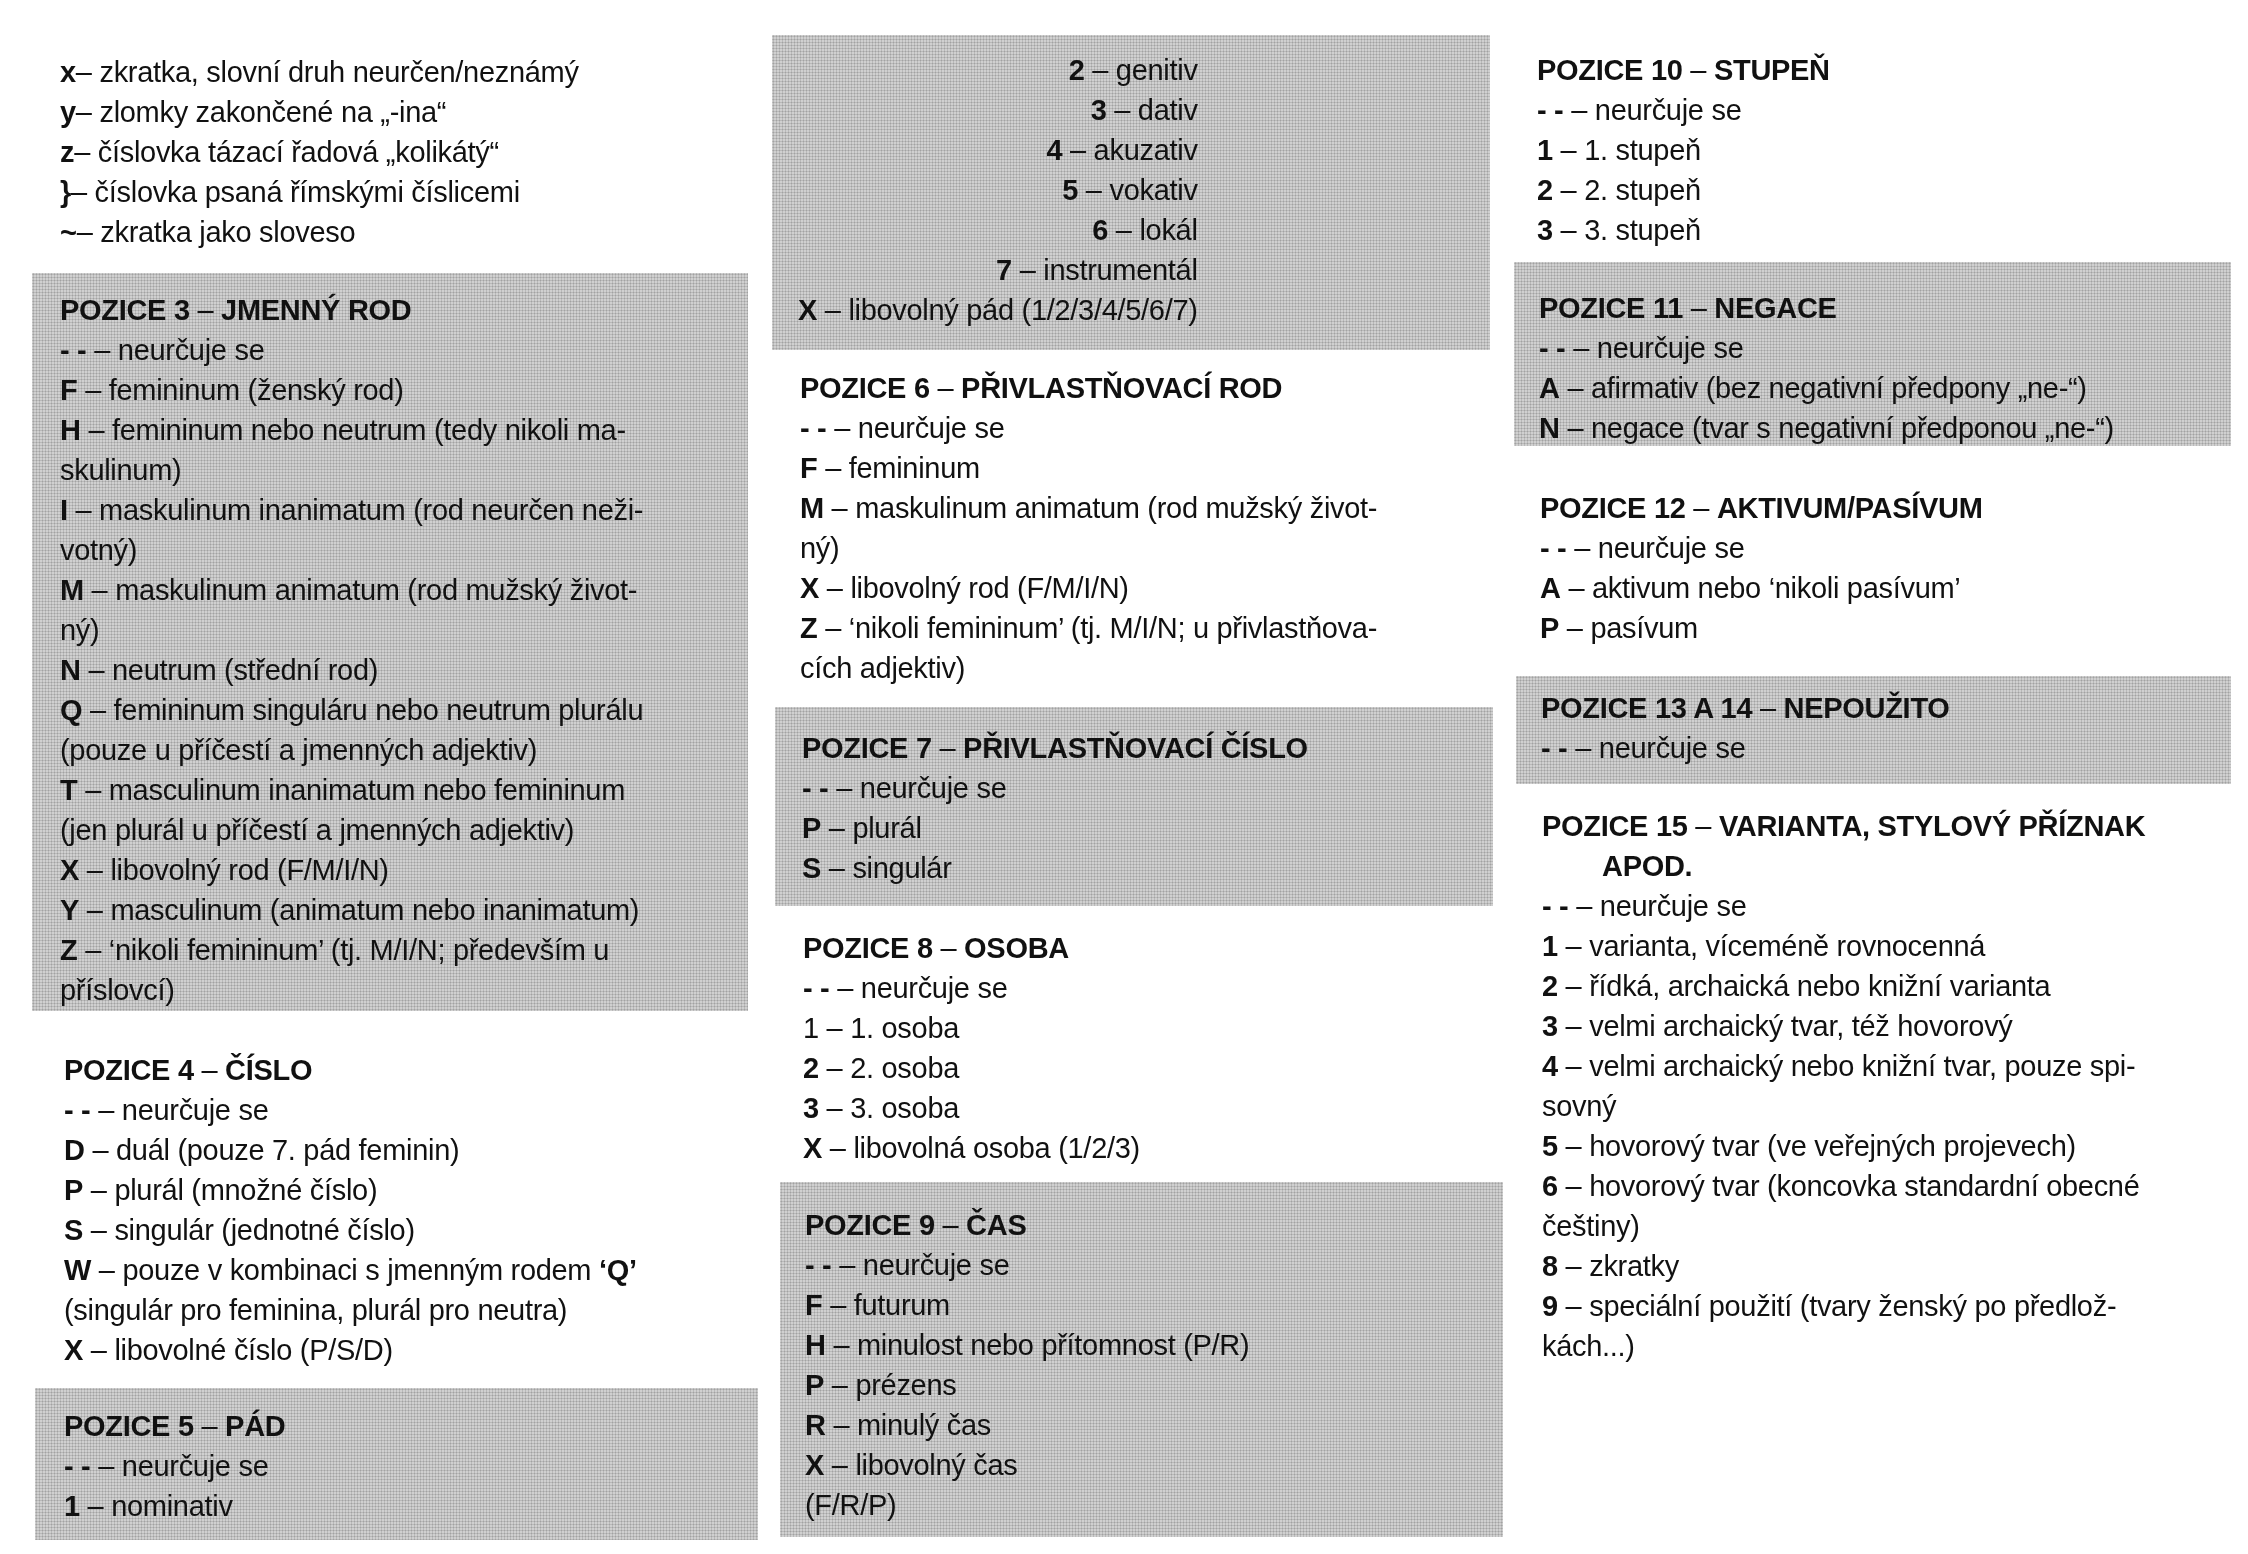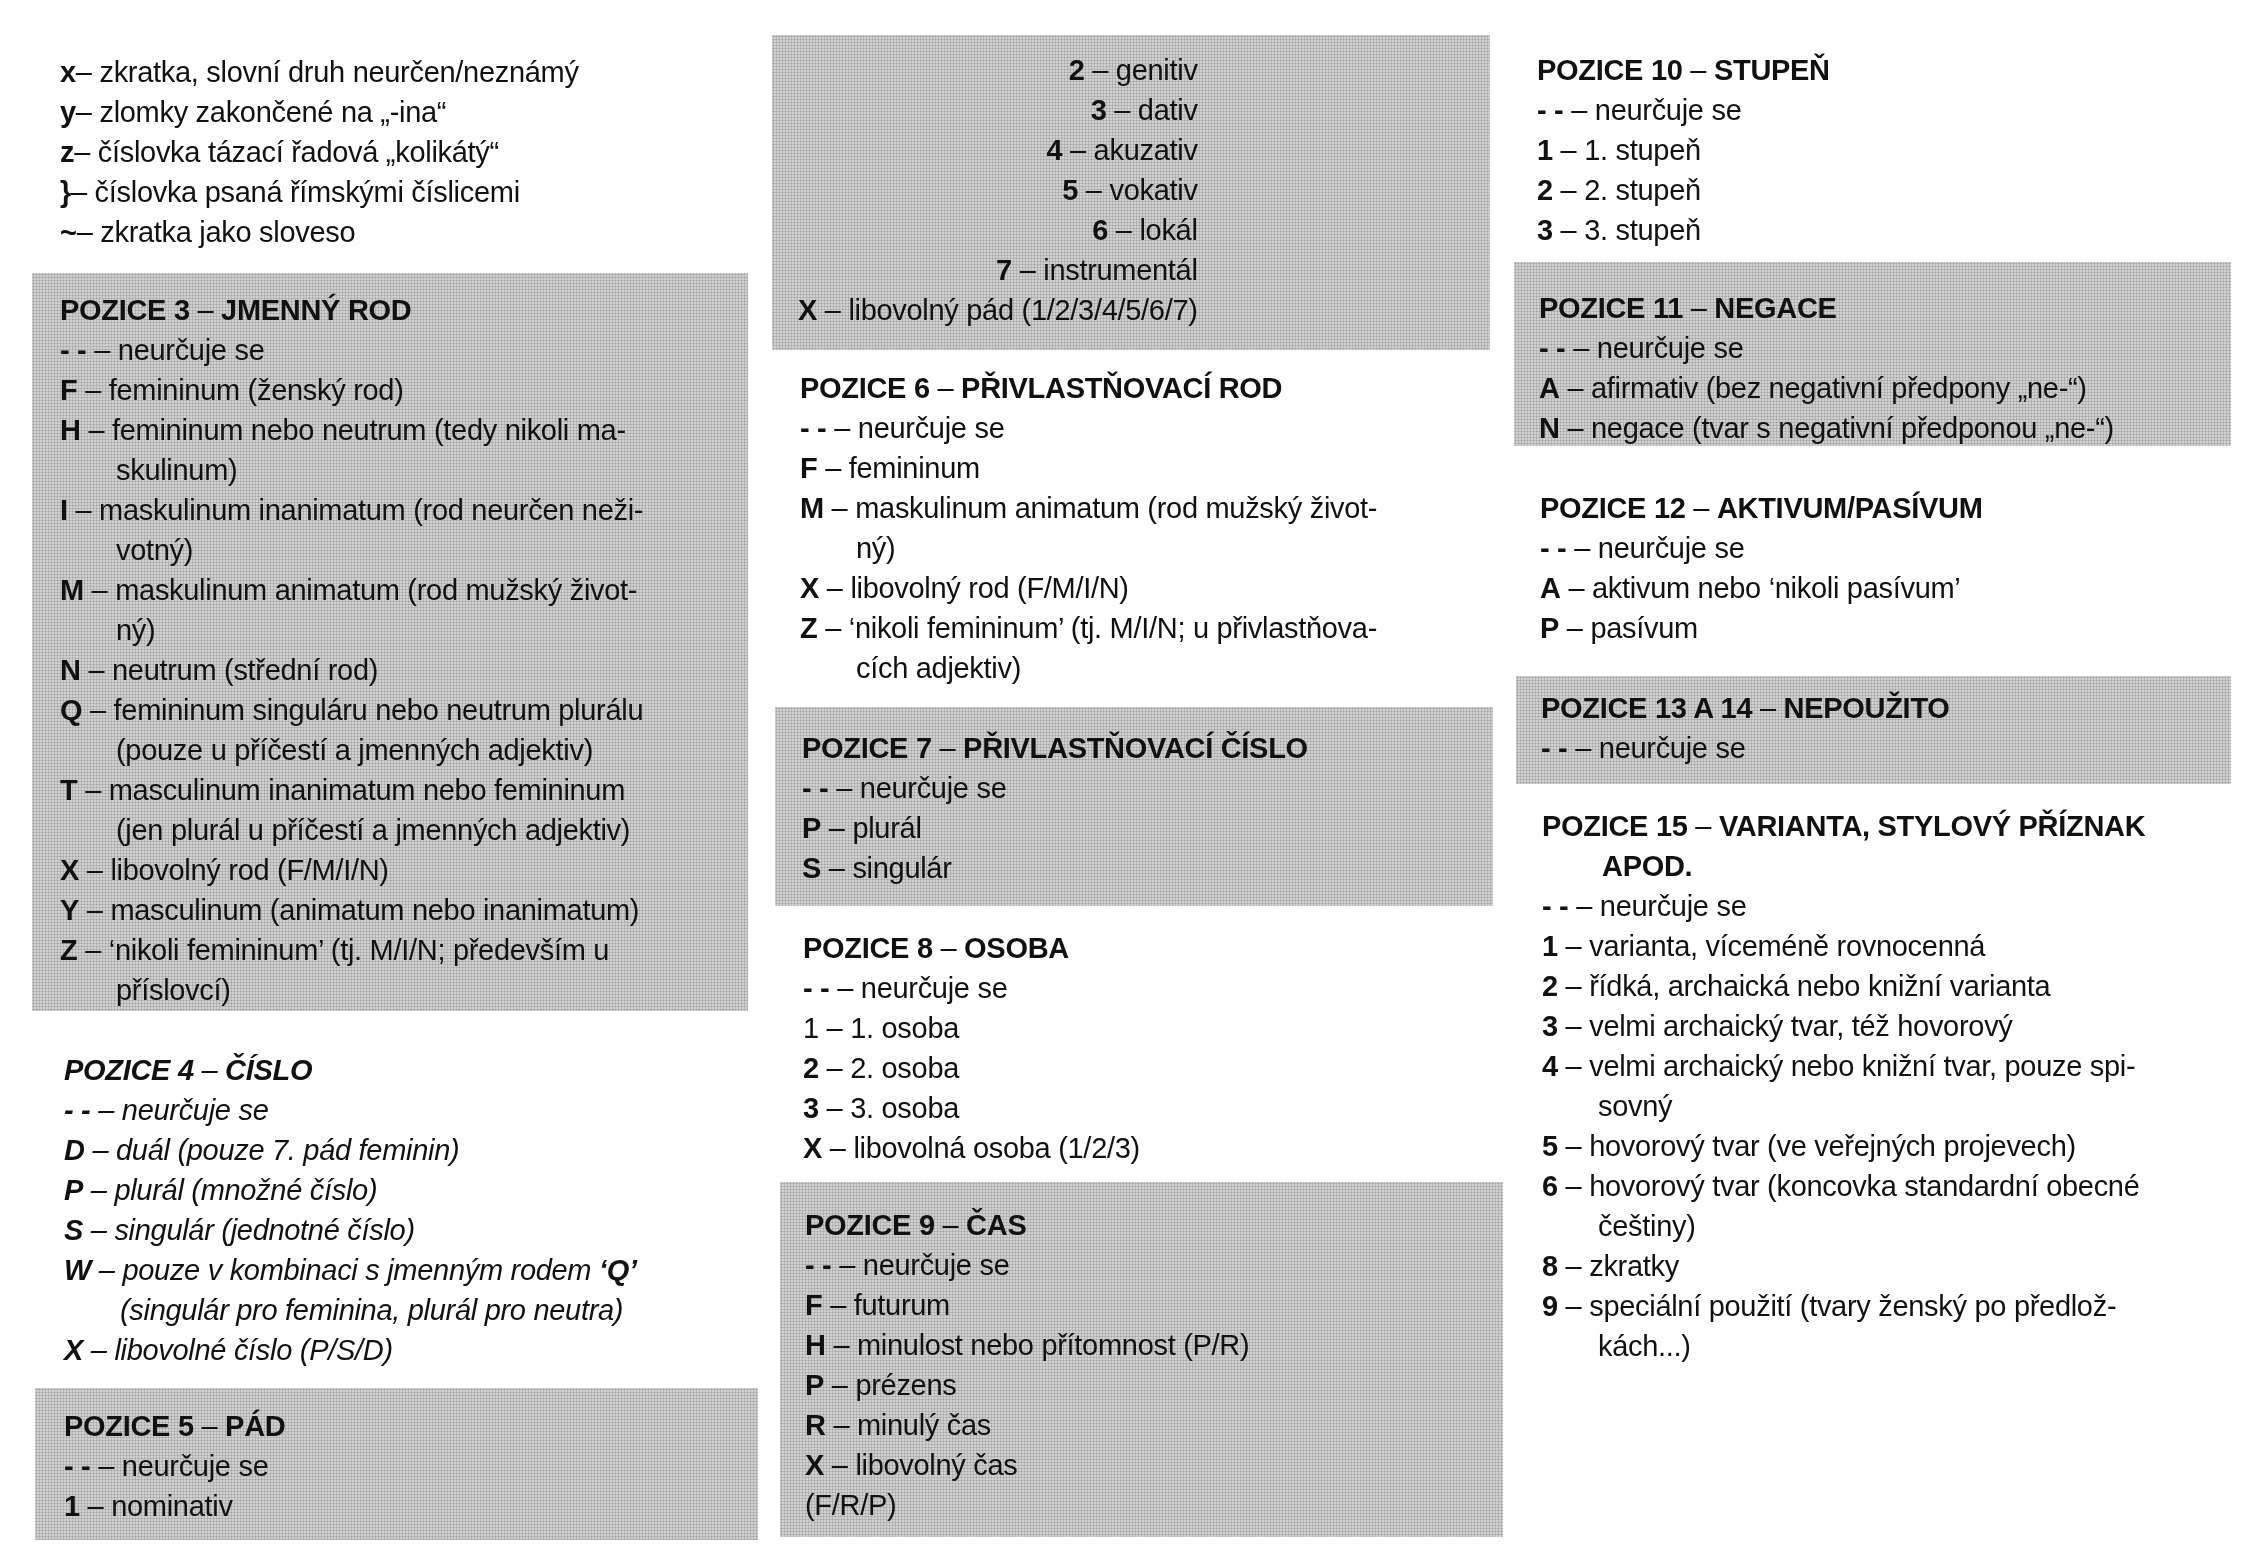--- a/index.html
+++ b/index.html
@@ -14,21 +14,21 @@
     background-size: 3px 3px, 3px 3px;
     background-position: 0 0, 1.5px 1.5px;
   }
   .sec { position: absolute; }
   .line { font-size: 29px; line-height: 40px; white-space: nowrap; letter-spacing: -0.3px; }
   .hdr { font-size: 29px; line-height: 40px; font-weight: bold; white-space: nowrap; letter-spacing: -0.3px; }
   .hdr .hdr-title { font-weight: bold; }
   .hdr .hdr-dash { font-weight: normal; }
   .code { font-weight: bold; }
   .code.plain { font-weight: normal; }
-  .cont { padding-left: 56px; }
+  .cont { }
   .hdr-cont { padding-left: 60px; }
   .strong-q { font-weight: bold; }
 </style>
 </head>
 <body>
 
 <div class="sec" style="left:60px; top:52px;">
     <div class="line"><span class="code">x</span><span class="desc">– zkratka, slovní druh neurčen/neznámý</span></div>
     <div class="line"><span class="code">y</span><span class="desc">– zlomky zakončené na „-ina“</span></div>
     <div class="line"><span class="code">z</span><span class="desc">– číslovka tázací řadová „kolikátý“</span></div>
@@ -51,21 +51,21 @@
     <div class="line"><span class="code">Q</span><span class="desc"> – femininum singuláru nebo neutrum plurálu</span></div>
     <div class="line cont">(pouze u příčestí a jmenných adjektiv)</div>
     <div class="line"><span class="code">T</span><span class="desc"> – masculinum inanimatum nebo femininum</span></div>
     <div class="line cont">(jen plurál u příčestí a jmenných adjektiv)</div>
     <div class="line"><span class="code">X</span><span class="desc"> – libovolný rod (F/M/I/N)</span></div>
     <div class="line"><span class="code">Y</span><span class="desc"> – masculinum (animatum nebo inanimatum)</span></div>
     <div class="line"><span class="code">Z</span><span class="desc"> – ‘nikoli femininum’ (tj. M/I/N; především u</span></div>
     <div class="line cont">příslovcí)</div>
   </div>
 
-<div class="sec" style="left:64px; top:1050px;font-style:italic;">
+<div class="sec" style="left:64px; top:1050px;">
     <div class="hdr"><span class="hdr-title">POZICE 4</span><span class="hdr-dash"> – </span><span class="hdr-title">ČÍSLO</span></div>
     <div class="line"><span class="code">- -</span><span class="desc"> – neurčuje se</span></div>
     <div class="line"><span class="code">D</span><span class="desc"> – duál (pouze 7. pád feminin)</span></div>
     <div class="line"><span class="code">P</span><span class="desc"> – plurál (množné číslo)</span></div>
     <div class="line"><span class="code">S</span><span class="desc"> – singulár (jednotné číslo)</span></div>
     <div class="line"><span class="code">W</span><span class="desc"> – pouze v kombinaci s jmenným rodem </span><span class="strong-q">‘Q’</span></div>
     <div class="line cont">(singulár pro feminina, plurál pro neutra)</div>
     <div class="line"><span class="code">X</span><span class="desc"> – libovolné číslo (P/S/D)</span></div>
   </div>
 

